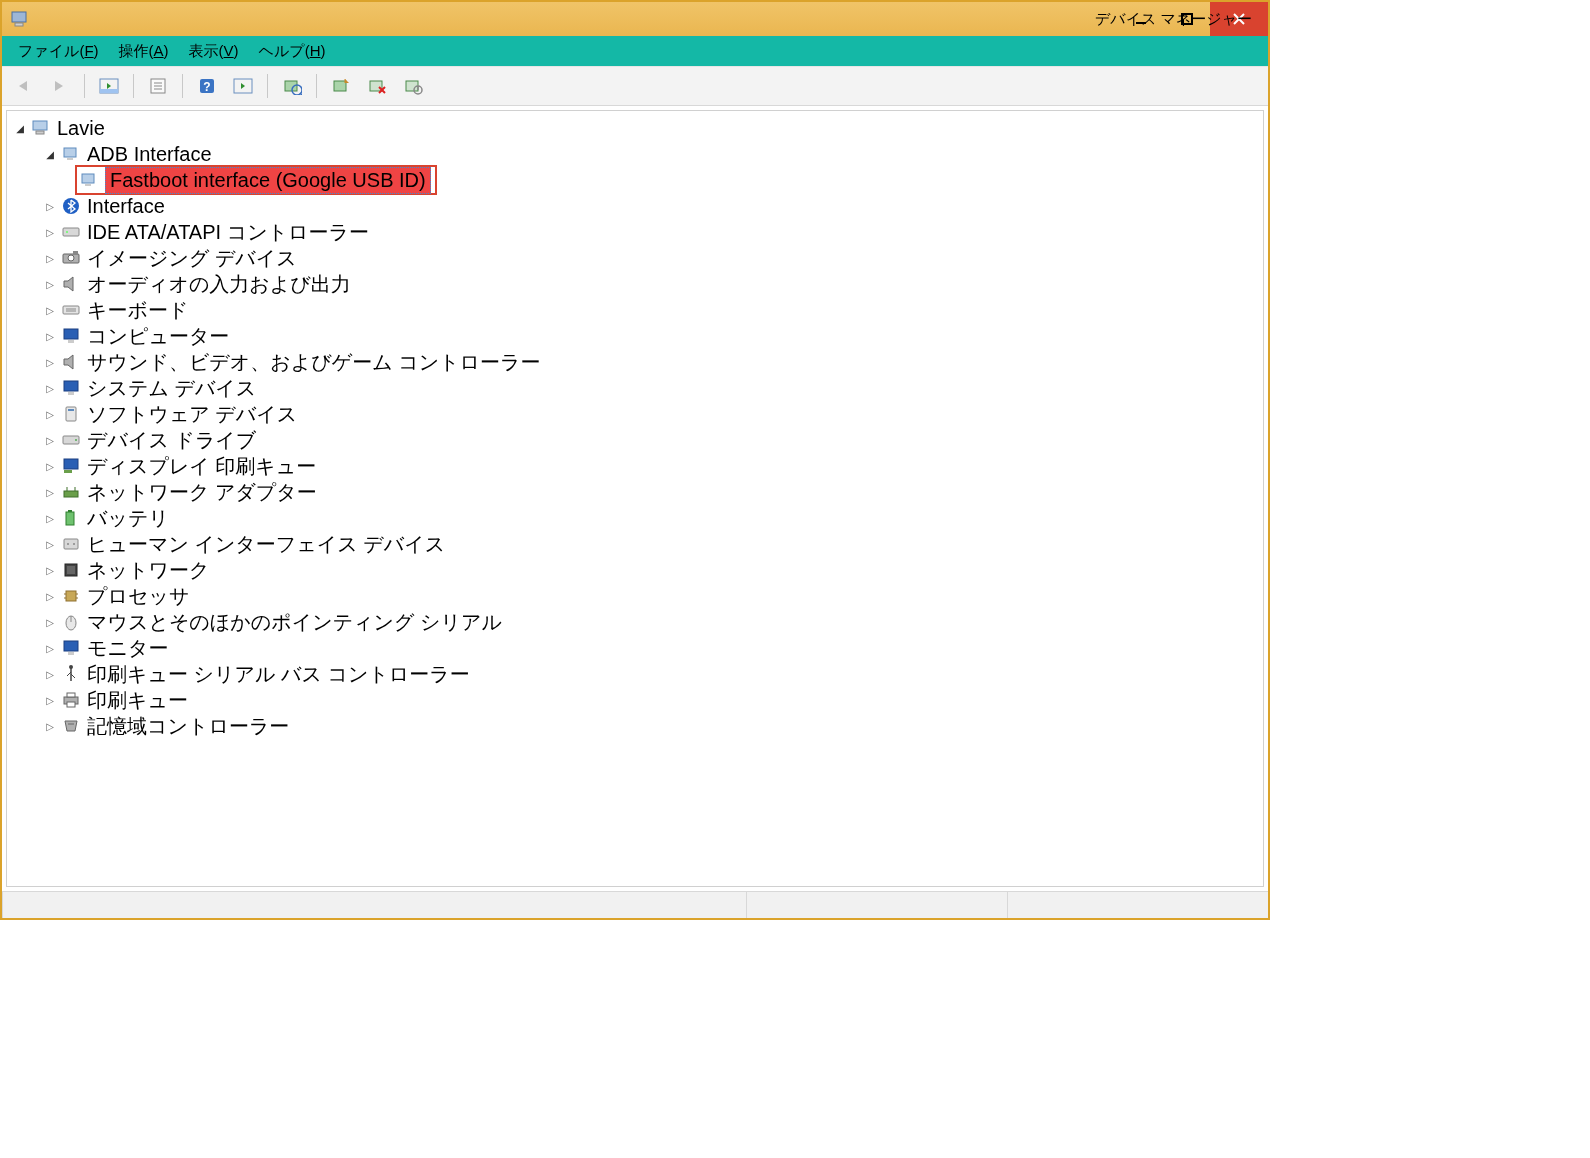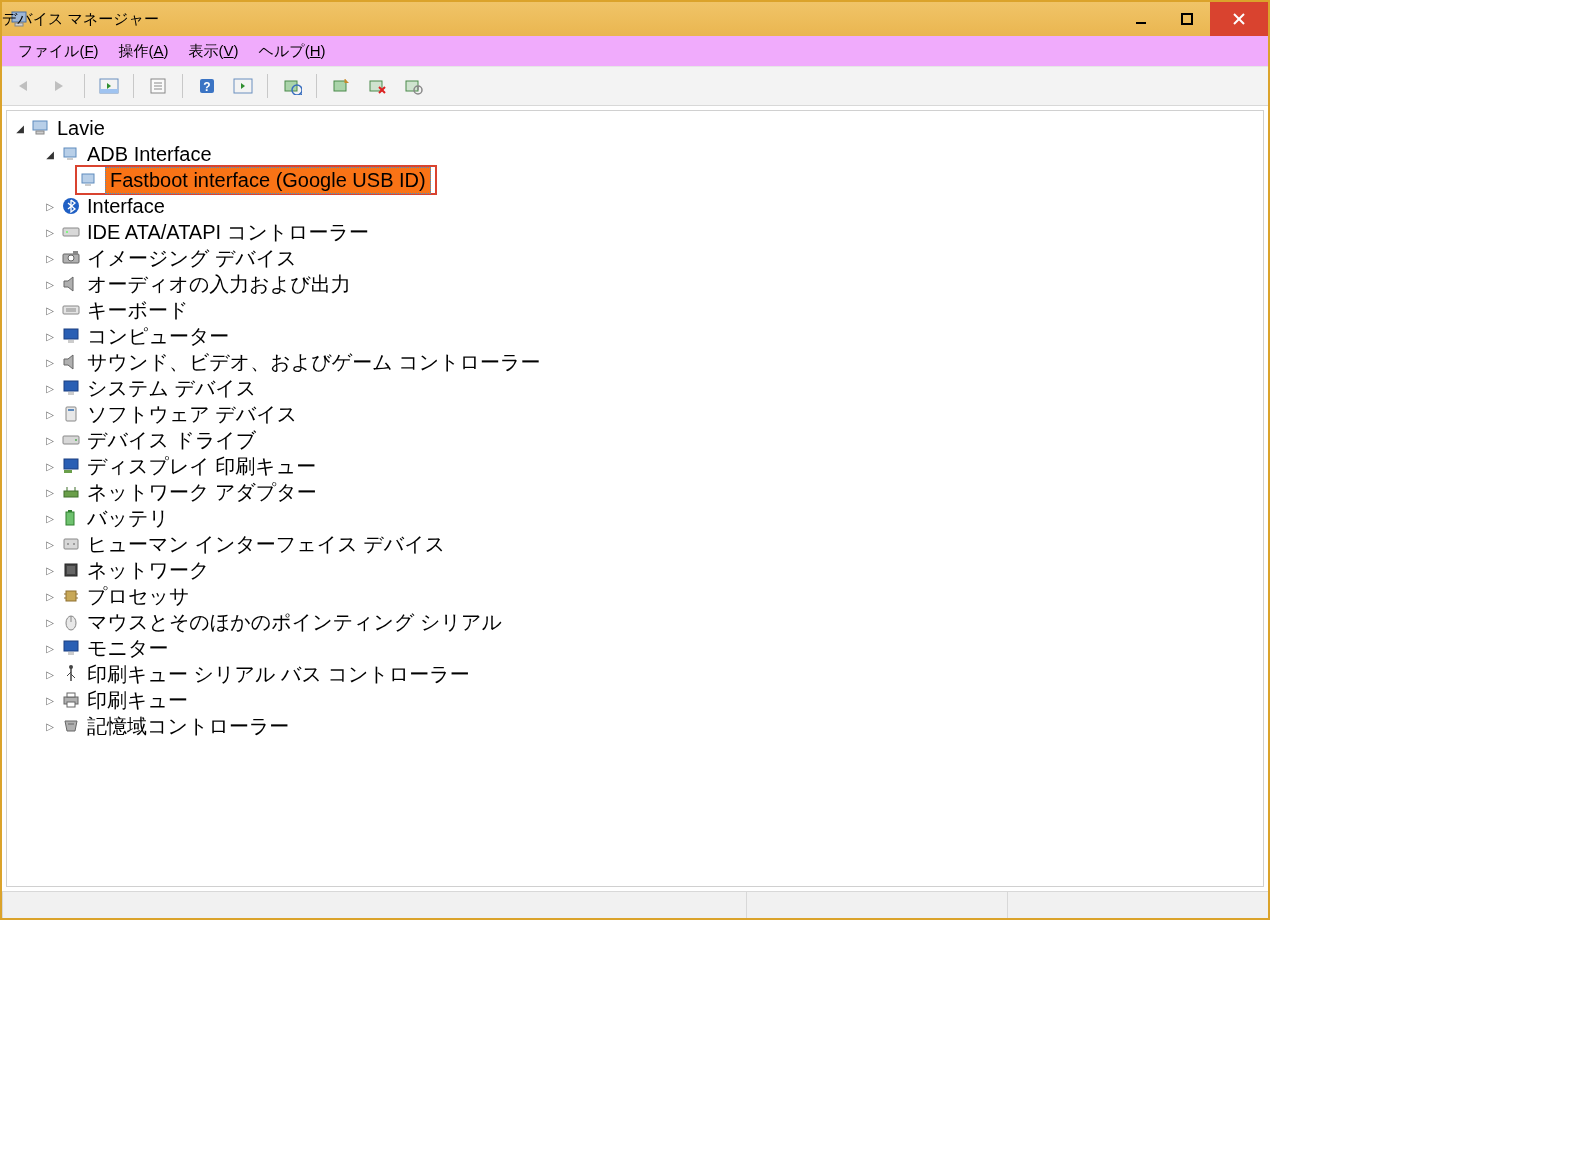--- a/index.html
+++ b/index.html
@@ -24,22 +24,22 @@
   display: flex;
   align-items: center;
   position: relative;
 }
 .titlebar .app-icon {
   width: 20px; height: 20px;
   margin: 0 6px 0 8px;
 }
 .titlebar .title-text {
   position: absolute;
-  left: 0; right: 0;
-  text-align: left;
+  left: 0; right: 16px;
+  text-align: right;
   color: #000;
   font-size: 15px;
   pointer-events: none;
 }
 .win-controls {
   margin-left: auto;
   display: flex;
   height: 100%;
 }
 .win-controls .btn {
@@ -50,21 +50,21 @@
   color: #000;
   font-size: 16px;
 }
 .win-controls .btn.close {
   width: 58px;
   background: #d9432f;
   color: #fff;
 }
 .menubar {
   height: 30px;
-  background: #f0abfc;
+  background: #14b8a6;
   border-bottom: 1px solid #e6e6e6;
   display: flex;
   align-items: center;
   padding-left: 6px;
   font-size: 15px;
 }
 .menubar .menu-item {
   padding: 4px 10px;
 }
 .menubar .menu-item u { text-decoration: underline; }
@@ -128,21 +128,21 @@
   font-size: 20px;
 }
 .highlight-box {
   display: inline-flex;
   align-items: center;
   border: 2px solid #d9432f;
   padding: 1px 4px 1px 2px;
   height: 24px;
 }
 .highlight-box .node-label {
-  background: #f97316;
+  background: #ef4444;
   padding: 1px 4px;
   border: 1px dotted #3a8ed6;
 }
 .statusbar {
   height: 26px;
   background: #f1f1f1;
   border-top: 1px solid #d8d8d8;
   display: flex;
 }
 .statusbar .panel {

